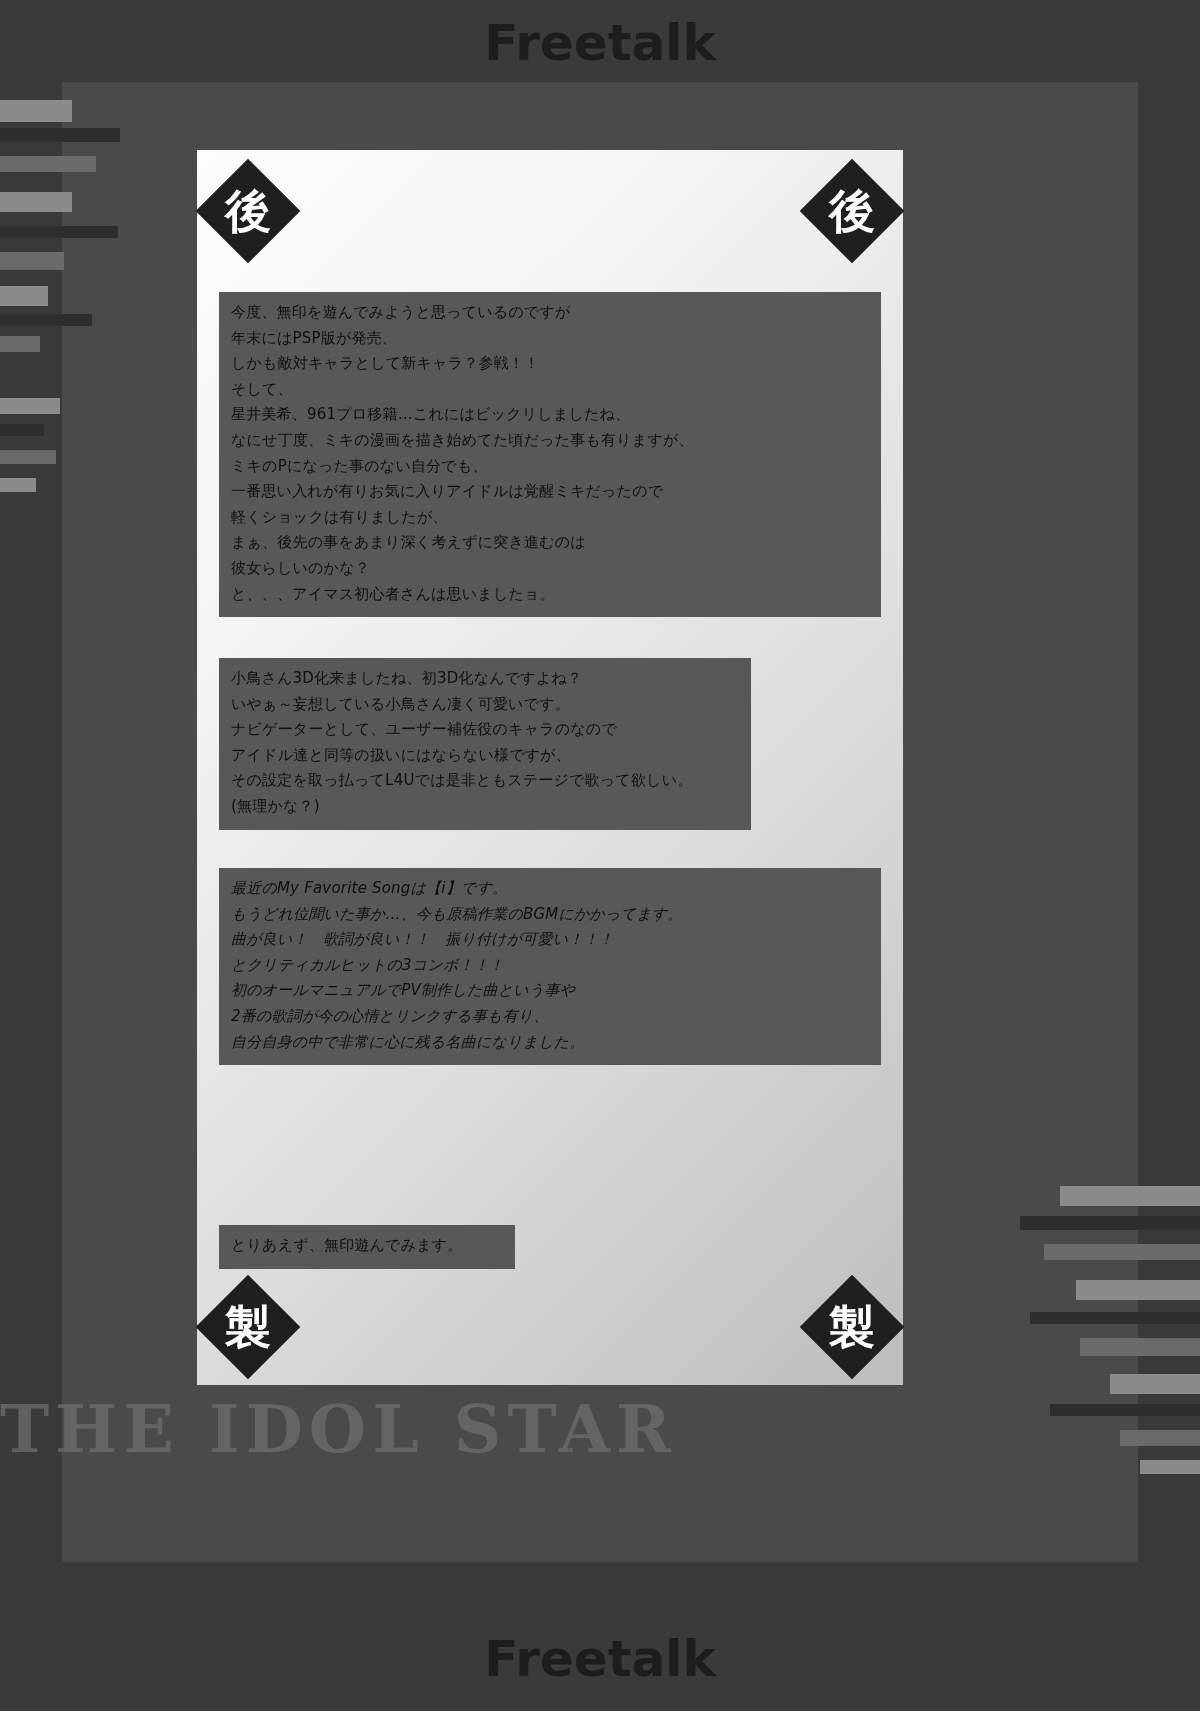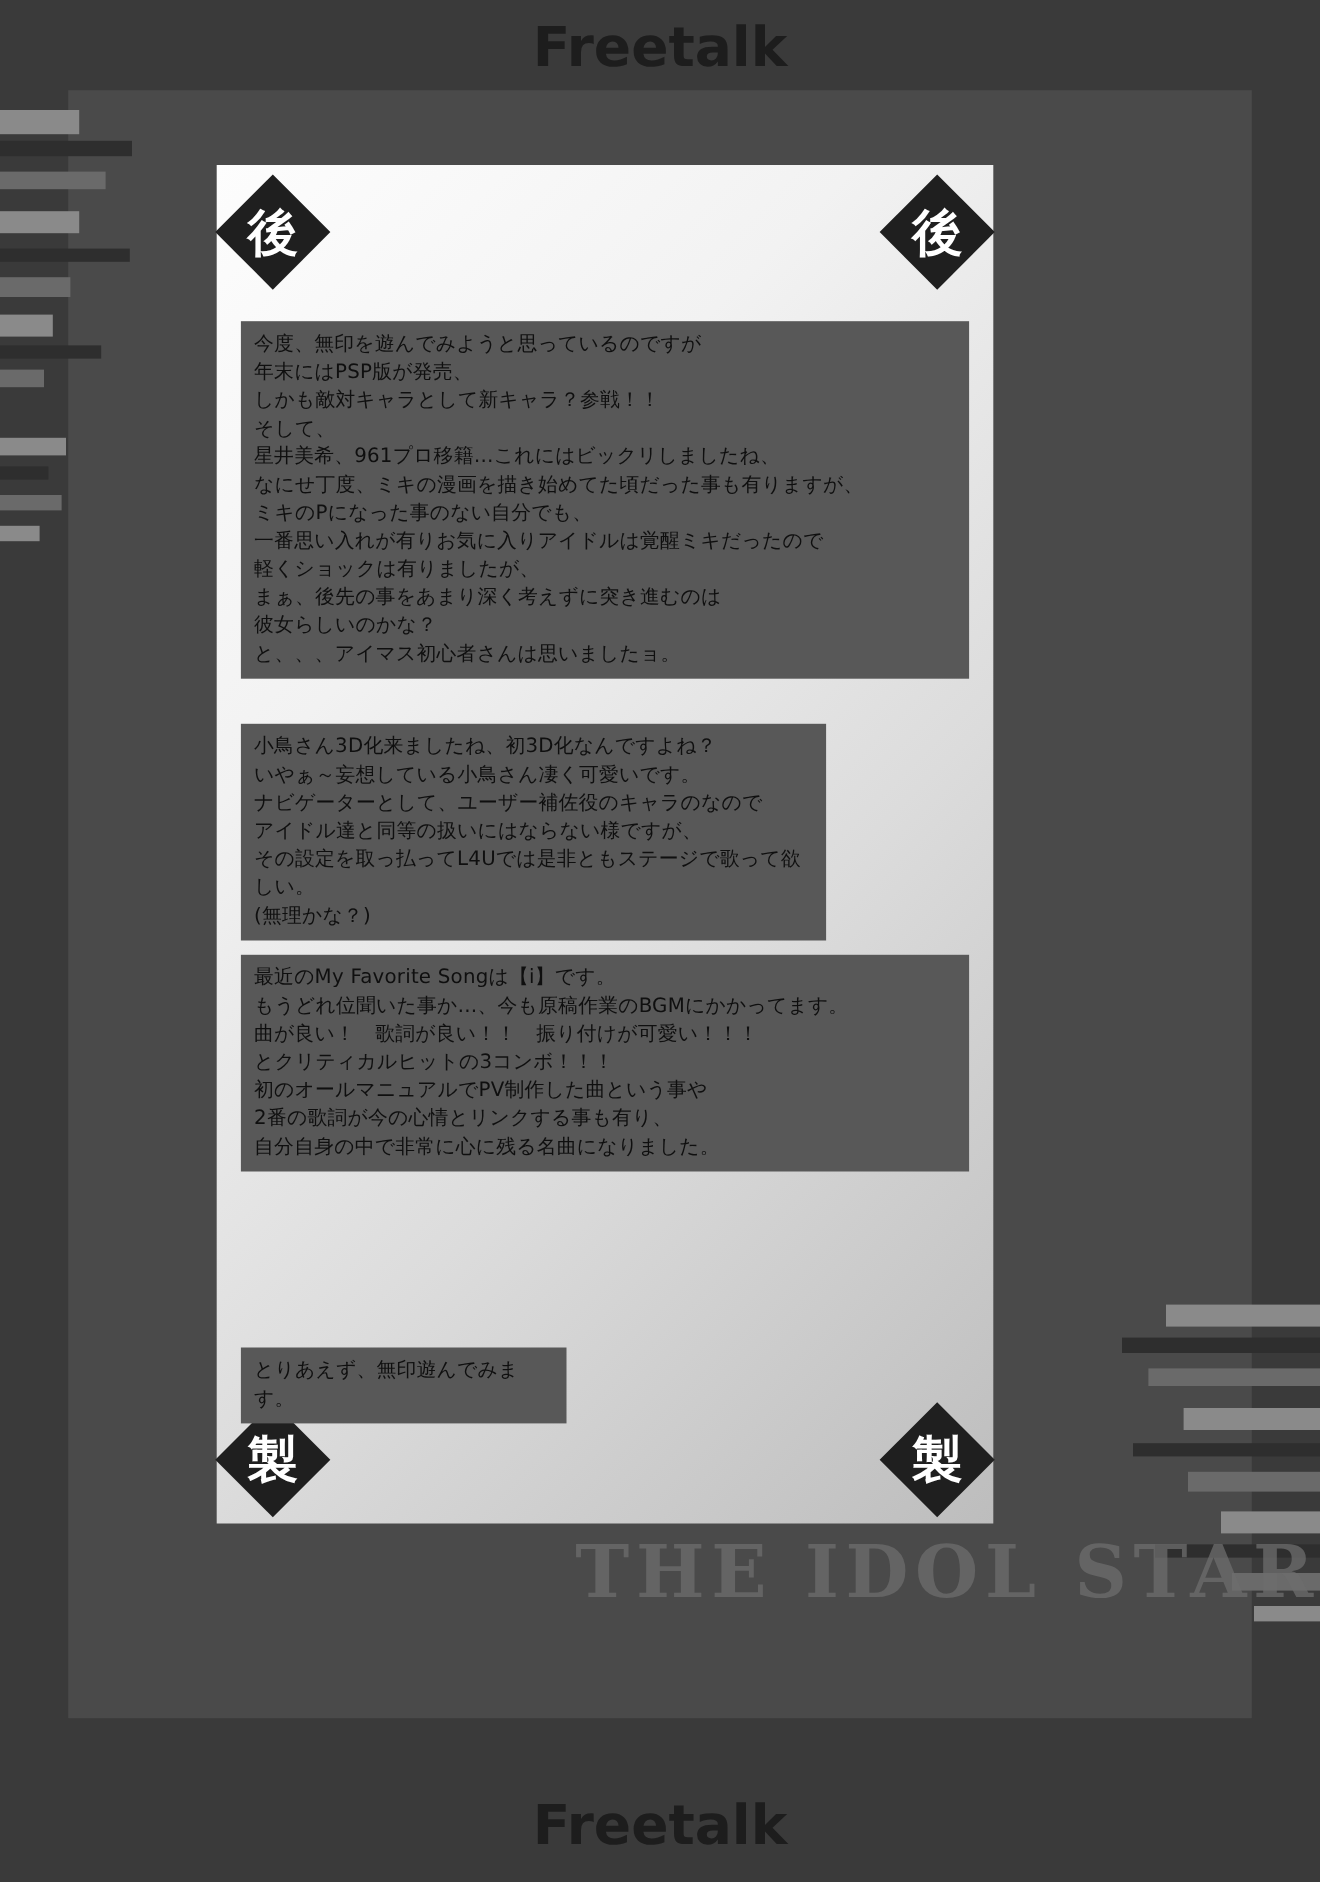--- a/index.html
+++ b/index.html
@@ -130,41 +130,41 @@
   .stamp.tl { left: 14px;  top: 24px; }
   .stamp.tr { left: 618px; top: 24px; }
   .stamp.bl { left: 14px;  top: 1140px; }
   .stamp.br { left: 618px; top: 1140px; }
 
   
   .tblock {
     position: absolute;
     background: #585858;
     color: #0f0f0f;
-    font-size: 18px;
+    font-size: 15px;
     line-height: 25.6px;
     padding: 8px 12px 10px 12px;
     box-sizing: border-box;
     white-space: pre-line;
     font-family: "DejaVu Sans", "Liberation Sans", sans-serif;
     letter-spacing: 0.2px;
   }
   .b1 { left: 22px;  top: 142px; width: 662px; }
   .b2 { left: 22px;  top: 508px; width: 532px; }
-  .b3 { left: 22px;  top: 718px; width: 662px; }
+  .b3 { left: 22px;  top: 718px; width: 662px; font-style: italic; }
   .b4 { left: 22px;  top: 935px; width: 588px; }
   .b5 { left: 22px;  top: 1075px; width: 296px; }
 
   
   .logotype {
     position: absolute;
     left: 0;
     top: 1390px;
     width: 1200px;
-    text-align: right;
+    text-align: left;
     font-family: "DejaVu Serif", "Liberation Serif", serif;
     font-weight: bold;
     font-size: 66px;
     letter-spacing: 6px;
     color: #6d6d6d;
     opacity: 0.75;
   }
 </style>
 </head>
 <body>

